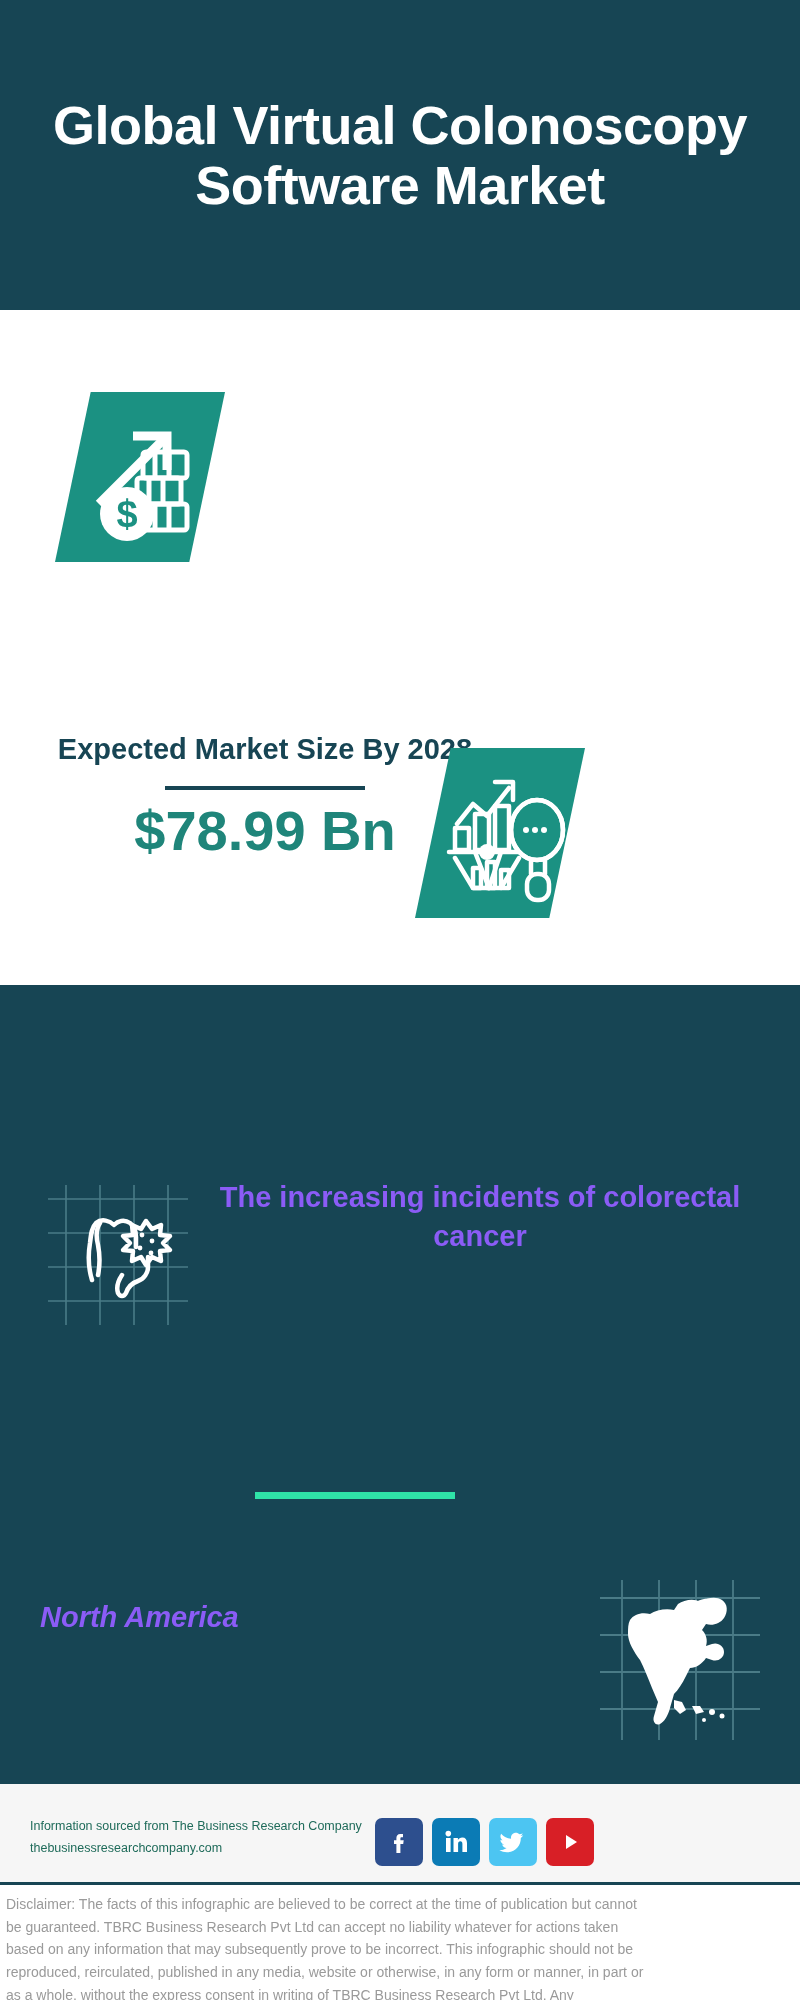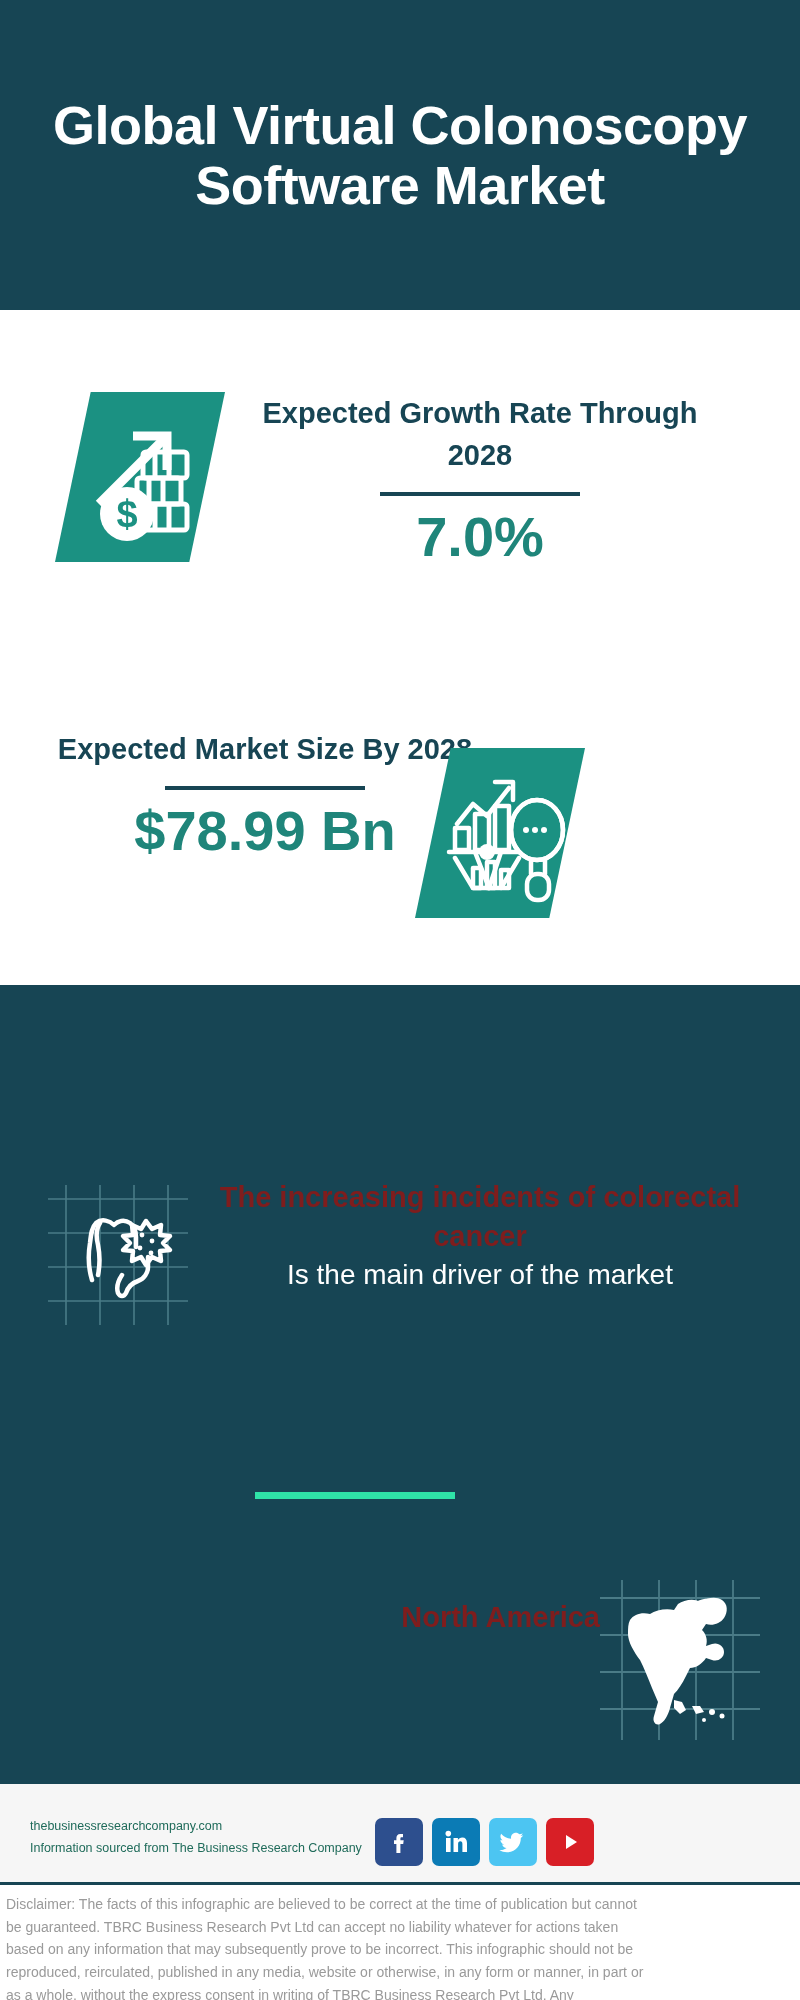--- a/index.html
+++ b/index.html
@@ -133,21 +133,21 @@
     height: 140px;
   }
   .driver-text {
     position: absolute;
     left: 200px;
     top: 1178px;
     width: 560px;
     text-align: center;
   }
   .hl {
-    color: #7f1d1d;
+    color: #8b5cf6;
     font-size: 29px;
     font-weight: bold;
     line-height: 1.35;
     font-family: "Liberation Sans", sans-serif;
   }
   .sub {
     color: #ffffff;
     font-size: 28px;
     font-weight: normal;
     line-height: 1.35;
@@ -162,21 +162,22 @@
     height: 7px;
     background: #2fe3a8;
   }
 
   
   .region-text {
     position: absolute;
     left: 40px;
     top: 1598px;
     width: 560px;
-    text-align: right;
+    text-align: left;
+    font-style: italic;
   }
   .region-icon {
     position: absolute;
     left: 600px;
     top: 1580px;
     width: 160px;
     height: 160px;
   }
 
   
@@ -260,25 +261,20 @@
           <rect x="88" y="112" width="44" height="26" rx="3"></rect>
           <line x1="100" y1="112" x2="100" y2="138"></line>
           <line x1="114" y1="112" x2="114" y2="138"></line>
         </g>
         <circle cx="72" cy="122" r="27" fill="#ffffff"></circle>
         <text x="72" y="135" font-size="38" font-weight="bold" text-anchor="middle" fill="#1b9182" font-family="Liberation Sans, sans-serif">$</text>
       </svg>
     </div>
   </div>
 
-  <div class="stat1-text">
-    <div class="stat-label">Expected Growth Rate Through 2028</div>
-    <div class="rule"></div>
-    <div class="stat-value">7.0%</div>
-  </div>
 
   <div class="stat2-text">
     <div class="stat-label">Expected Market Size By 2028</div>
     <div class="rule"></div>
     <div class="stat-value">$78.99 Bn</div>
   </div>
 
   <div class="stat2-icon">
     <div class="para">
       <svg class="para-svg" viewBox="0 0 170 170">
@@ -337,21 +333,20 @@
     <g fill="#ffffff">
       <circle cx="94" cy="50" r="2.4"></circle>
       <circle cx="104" cy="56" r="2.4"></circle>
       <circle cx="92" cy="63" r="2.4"></circle>
       <circle cx="103" cy="68" r="2.4"></circle>
     </g>
   </svg>
 
   <div class="driver-text">
     <div class="hl">The increasing incidents of colorectal cancer</div>
-    <div class="sub">Is the main driver of the market</div>
   </div>
 
   <div class="mid-divider"></div>
 
   <div class="region-text">
     <div class="hl">North America</div>
   </div>
 
   <svg class="region-icon" viewBox="0 0 160 160">
     <g stroke="#4a7b87" stroke-width="1.8" fill="none">
@@ -371,22 +366,22 @@
       <path d="M92,126 L100,126 L104,132 L96,134 Z"></path>
       <circle cx="112" cy="132" r="3"></circle>
       <circle cx="122" cy="136" r="2.5"></circle>
       <circle cx="104" cy="140" r="2"></circle>
     </g>
   </svg>
 
   <div class="footer"></div>
 
   <div class="footer-src">
+    <div>Information sourced from The Business Research Company</div>
     <div>thebusinessresearchcompany.com</div>
-    <div>Information sourced from The Business Research Company</div>
   </div>
 
   <div class="social-row">
     <div class="social s-fb">
       <svg width="30" height="30" viewBox="0 0 30 30">
           <path fill="#ffffff" d="M19,7 L16.3,7 C13.6,7 12.4,8.7 12.4,11.1 L12.4,13.3 L10,13.3 L10,17 L12.4,17 L12.4,26 L16.4,26 L16.4,17 L19.2,17 L19.7,13.3 L16.4,13.3 L16.4,11.6 C16.4,10.7 16.7,10.3 17.7,10.3 L19,10.3 Z"></path>
         </svg>
     </div>
     <div class="social s-li">
       <svg width="30" height="30" viewBox="0 0 30 30">

